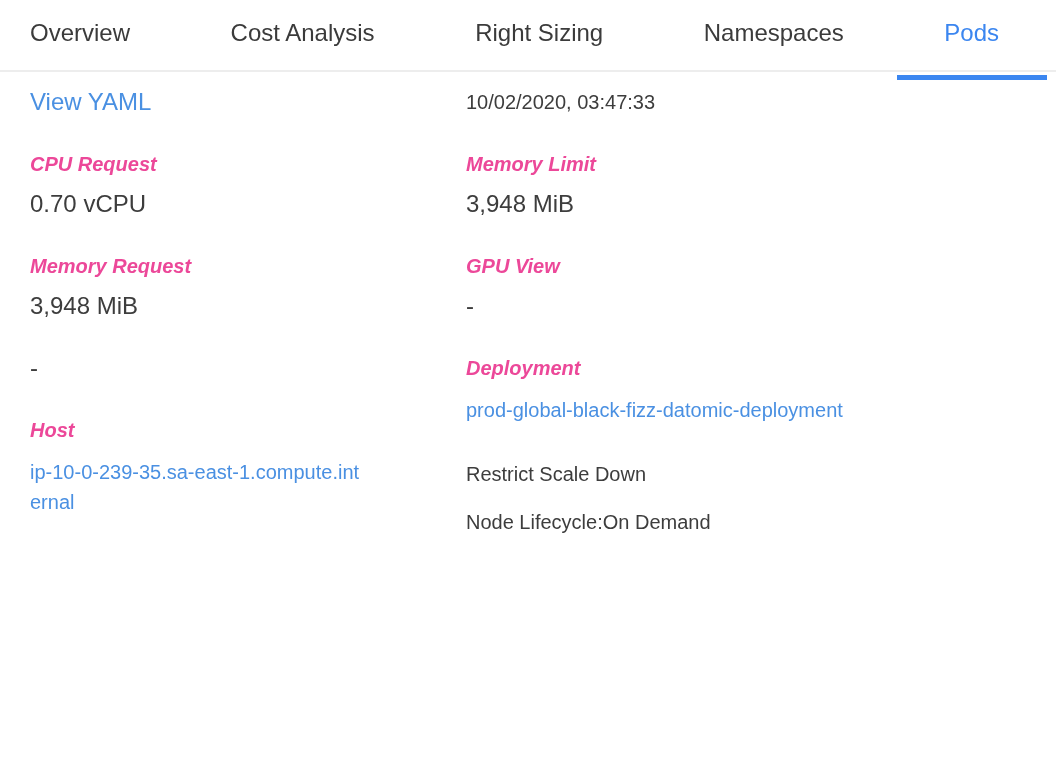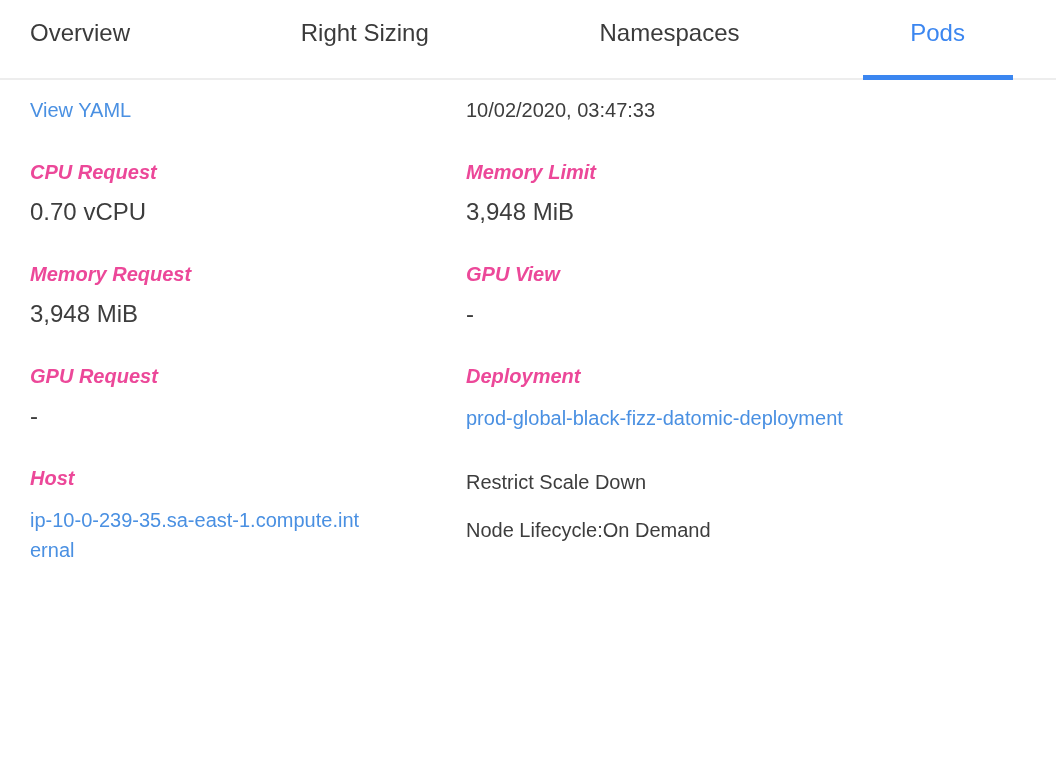--- a/index.html
+++ b/index.html
@@ -9,22 +9,22 @@
     font-family: "Liberation Sans", sans-serif;
     color: #3d3d3d;
     overflow: hidden;
   }
   
   .tabbar {
     position: relative;
     display: flex;
     justify-content: space-between;
     align-items: flex-start;
-    height: 80px;
-    padding: 18px 91px 0 30px;
+    height: 72px;
+    padding: 18px 57px 0 30px;
     border-bottom: 2px solid #ededed;
   }
   .tab {
     position: relative;
     font-size: 24px;
     line-height: 30px;
     color: #3b3b3b;
     cursor: pointer;
     white-space: nowrap;
   }
@@ -40,21 +40,21 @@
     background: #3b86f0;
   }
   
   .content {
     display: grid;
     grid-template-columns: 436px 1fr;
     padding: 17px 30px 0 30px;
   }
   .link {
     display: inline-block;
-    font-size: 20px;
+    font-size: 24px;
     line-height: 26px;
     color: #4a90e2;
     text-decoration: none;
     cursor: pointer;
   }
   .timestamp {
     font-size: 20px;
     line-height: 26px;
     color: #3d3d3d;
   }
@@ -89,20 +89,21 @@
     line-height: 26px;
     color: #3d3d3d;
   }
   .scaling-item + .scaling-item { margin-top: 22px; }
 </style>
 </head>
 <body>
 
 <div class="tabbar">
   <div class="tab">Overview</div>
+  <div class="tab">Cost Analysis</div>
   <div class="tab">Right Sizing</div>
   <div class="tab">Namespaces</div>
   <div class="tab active">Pods</div>
 </div>
 
 <div class="content">
 
   <div class="col-left">
     <a class="link">View YAML</a>
 
@@ -110,21 +111,20 @@
       <div class="label">CPU Request</div>
       <div class="value">0.70 vCPU</div>
     </div>
 
     <div class="section">
       <div class="label">Memory Request</div>
       <div class="value">3,948 MiB</div>
     </div>
 
     <div class="section">
-      <div class="label">GPU Request</div>
       <div class="value">-</div>
     </div>
 
     <div class="section">
       <div class="label">Host</div>
       <a class="value-link">ip-10-0-239-35.sa-east-1.compute.internal</a>
     </div>
   </div>
 
   <div class="col-right">

